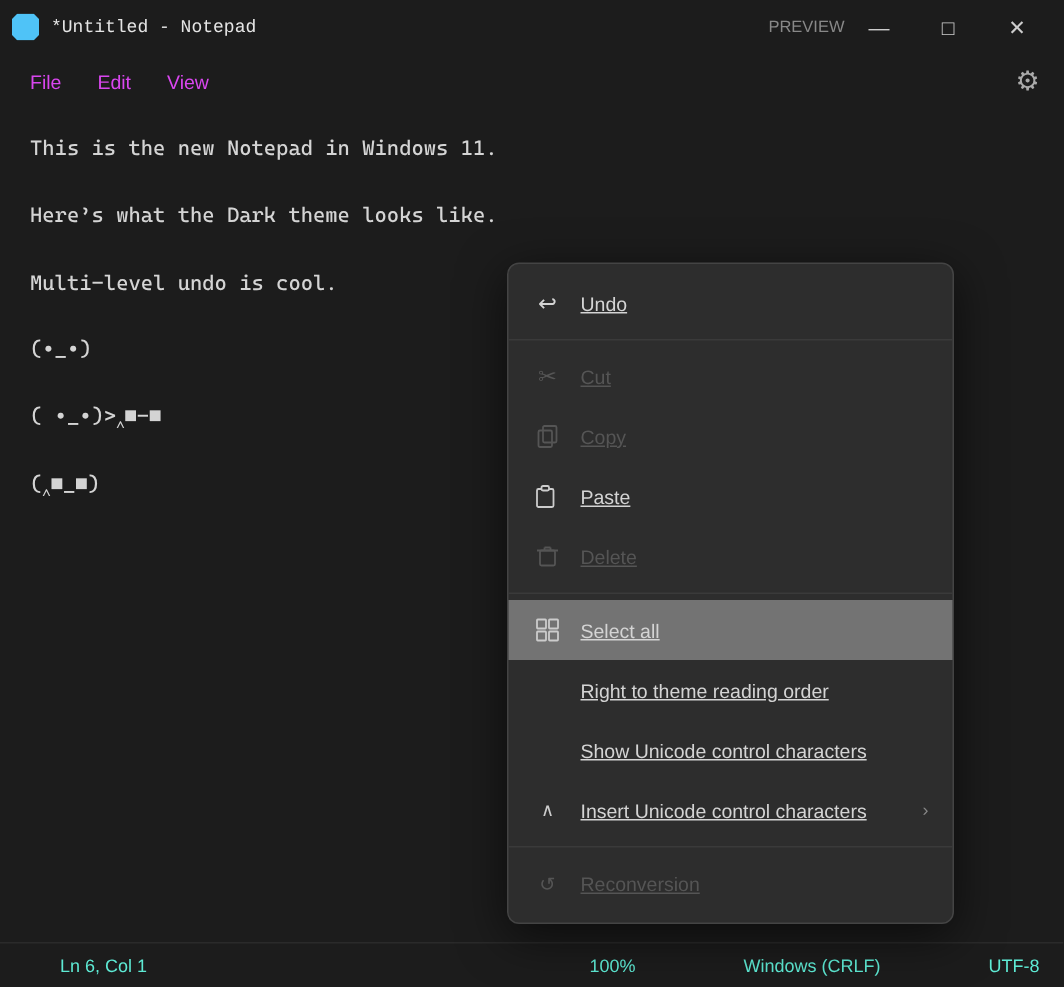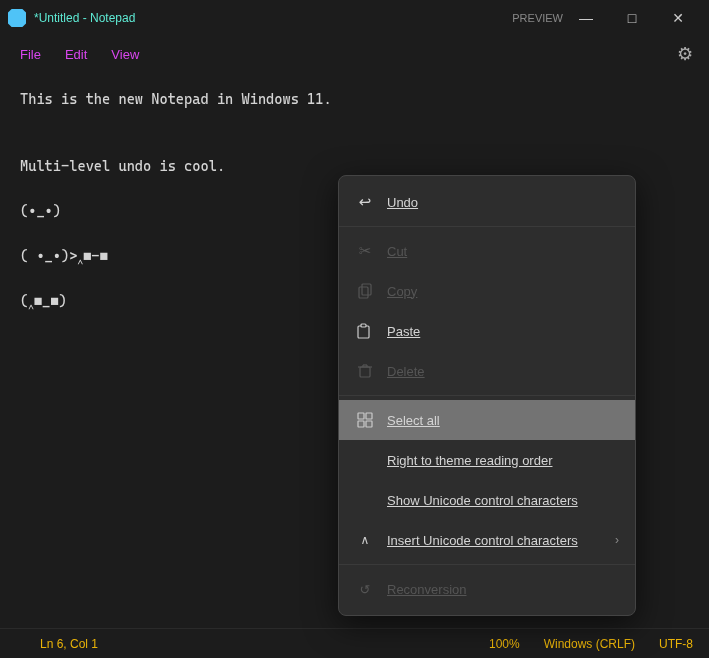--- a/index.html
+++ b/index.html
@@ -23,23 +23,24 @@
       position: relative;
     }
     .titlebar-app-icon {
       width: 18px;
       height: 18px;
       margin-right: 8px;
       background: #4fc3f7;
       clip-path: polygon(20% 0%, 80% 0%, 100% 20%, 100% 80%, 80% 100%, 20% 100%, 0% 80%, 0% 20%);
     }
     .titlebar-title {
-      color: #5eead4;
+      color: #e5e5e5;
       font-size: 12px;
       flex: 1;
+      font-family: Liberation Mono, monospace;
     }
     .titlebar-preview {
       color: #888;
       font-size: 11px;
       margin-left: 6px;
     }
     .titlebar-controls {
       display: flex;
       align-items: center;
     }
@@ -102,23 +103,24 @@
     
     .statusbar {
       position: absolute;
       bottom: 0;
       width: 100%;
       height: 30px;
       background: #1c1c1c;
       display: flex;
       align-items: center;
       padding: 0 16px;
-      color: #eab308;
+      color: #5eead4;
       font-size: 12px;
       border-top: 1px solid #2a2a2a;
+      gap: 48px;
     }
     .statusbar-spacer {
       flex: 1;
     }
     .statusbar-item {
       margin-left: 24px;
     }
 
     
     .context-menu {
@@ -198,20 +200,21 @@
   <div class="menubar-item">File</div>
   <div class="menubar-item">Edit</div>
   <div class="menubar-item">View</div>
   <div class="menubar-spacer"></div>
   <div class="menubar-gear">⚙</div>
 </div>
 
 <div class="editor">
   <span class="editor-line">This is the new Notepad in Windows 11.</span>
   <span class="editor-line">&nbsp;</span>
+  <span class="editor-line">Here’s what the Dark theme looks like.</span>
   <span class="editor-line">&nbsp;</span>
   <span class="editor-line">Multi-level undo is cool.</span>
   <span class="editor-line">&nbsp;</span>
   <span class="editor-line">(•_•)</span>
   <span class="editor-line">&nbsp;</span>
   <span class="editor-line">( •_•)&gt;‸■-■</span>
   <span class="editor-line">&nbsp;</span>
   <span class="editor-line">(‸■_■)</span>
 </div>
 

